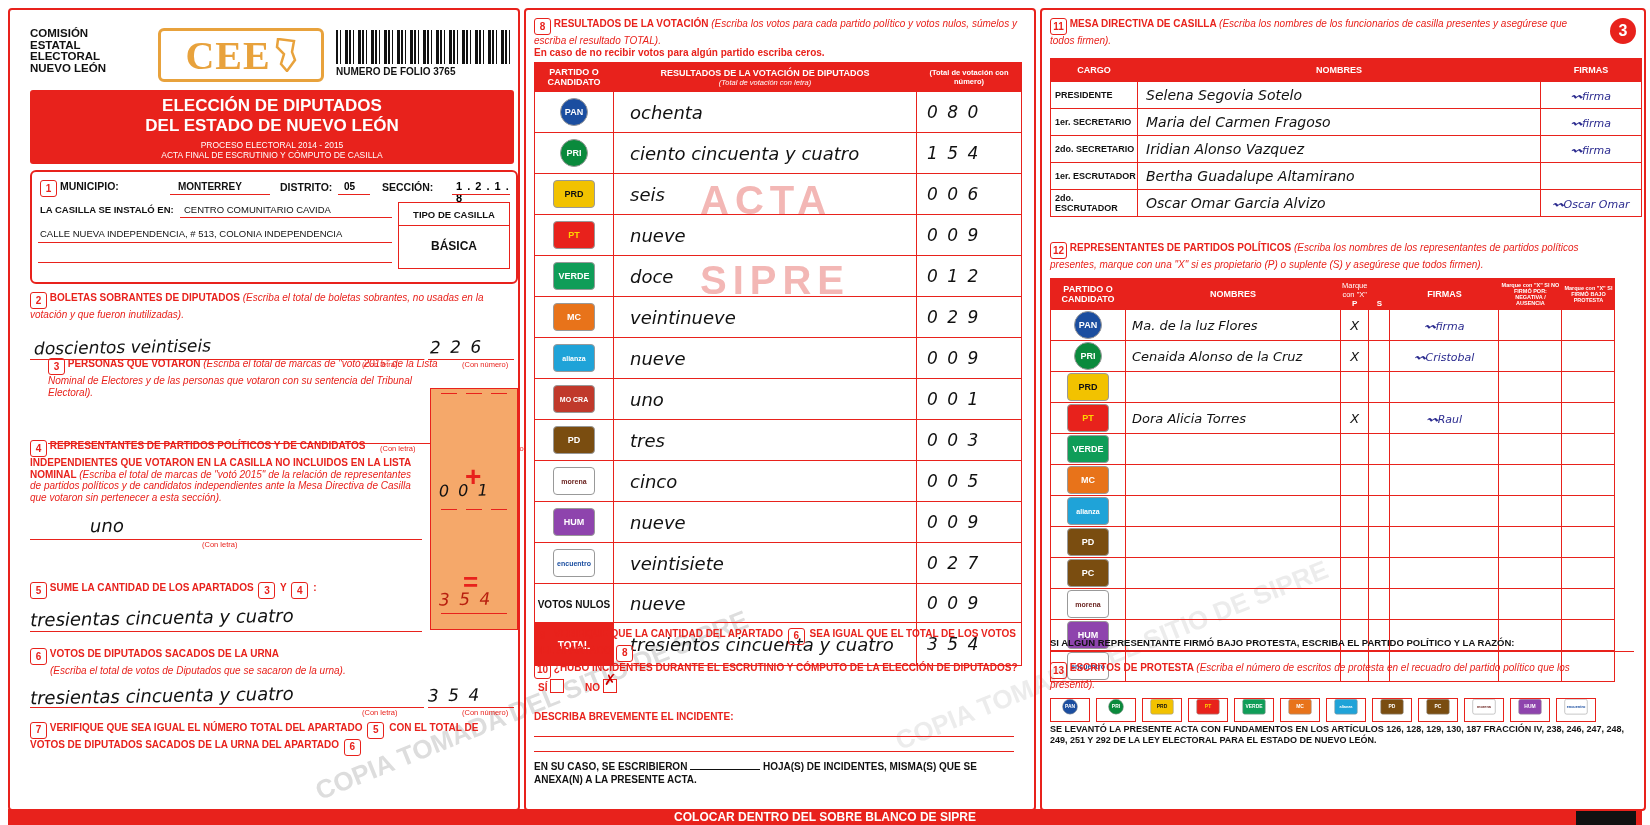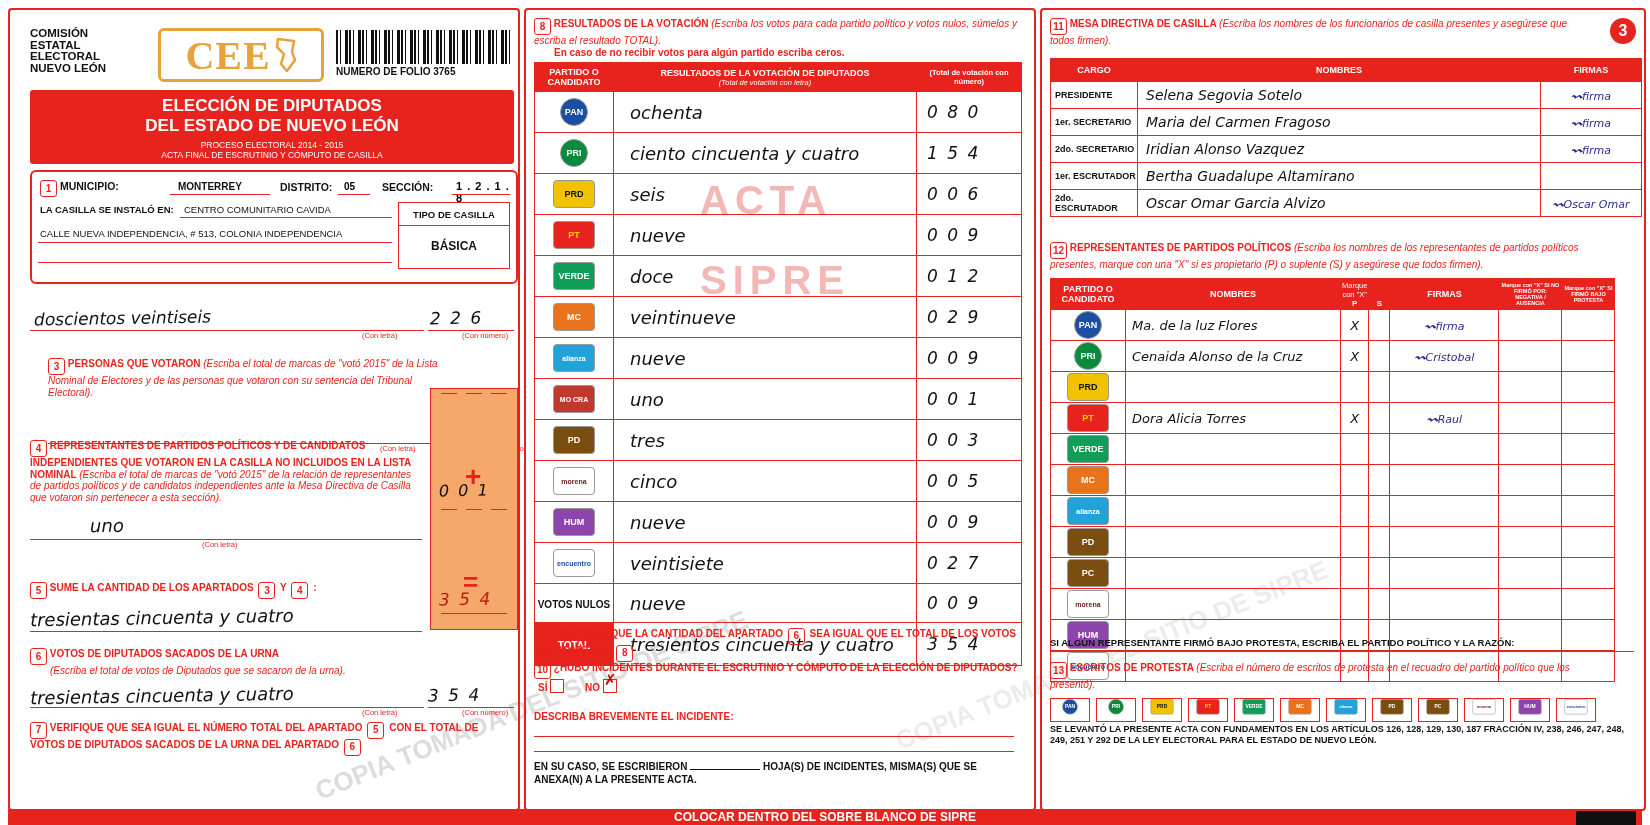--- a/index.html
+++ b/index.html
@@ -95,20 +95,25 @@
 
       <div style="position:absolute;left:366px;top:30px;width:110px;height:22px;border:1px solid #e8221c;display:flex;align-items:center;justify-content:center;">
         <span style="font-size:9.5px;font-weight:bold;color:#111;">TIPO DE CASILLA</span>
       </div>
       <div style="position:absolute;left:366px;top:52px;width:110px;height:44px;border:1px solid #e8221c;border-top:none;display:flex;align-items:center;justify-content:center;">
         <span style="font-size:12px;font-weight:bold;color:#111;">BÁSICA</span>
       </div>
     </div>
 
     <div style="position:absolute;left:20px;top:282px;width:484px;">
+      <div style="font-size:10px;font-weight:bold;color:#e8221c;line-height:12px;">
+        <span class="secnum">2</span>
+        <span>BOLETAS SOBRANTES DE DIPUTADOS</span>
+        <span class="ital">(Escriba el total de boletas sobrantes, no usadas en la votación y que fueron inutilizadas).</span>
+      </div>
       <div style="position:relative;height:34px;margin-top:16px;">
         <div class="hand" style="position:absolute;left:4px;top:0;font-size:17px;">doscientos veintiseis</div>
         <div class="hand" style="position:absolute;left:400px;top:0;font-size:17px;letter-spacing:2px;">2 2 6</div>
         <div style="position:absolute;left:0;top:22px;width:394px;border-bottom:1.5px solid #e8221c;"></div>
         <div style="position:absolute;left:398px;top:22px;width:86px;border-bottom:1.5px solid #e8221c;"></div>
         <div class="tiny red" style="position:absolute;left:332px;top:23px;">(Con letra)</div>
         <div class="tiny red" style="position:absolute;left:432px;top:23px;">(Con número)</div>
       </div>
     </div>
 
@@ -196,21 +201,21 @@
         <span class="secnum" style="margin:0 2px;">6</span>
       </div>
     </div>
   </div>
 
   <div class="col" id="col2">
     <div style="position:absolute;left:8px;top:8px;width:490px;font-size:10px;font-weight:bold;color:#e8221c;line-height:12px;">
       <span class="secnum">8</span>
       <span>RESULTADOS DE LA VOTACIÓN</span>
       <span class="ital">(Escriba los votos para cada partido político y votos nulos, súmelos y escriba el resultado TOTAL).</span><br>
-      <span style="margin-left:20px">En caso de no recibir votos para algún partido escriba ceros.</span>
+      <span style="">En caso de no recibir votos para algún partido escriba ceros.</span>
     </div>
 
     <div style="position:absolute;left:8px;top:52px;">
       <table class="partytbl">
         <thead>
           <tr>
             <td class="cellh" style="width:76px;height:26px;">PARTIDO O CANDIDATO</td>
             <td class="cellh" style="width:300px;">
               <div>RESULTADOS DE LA VOTACIÓN DE DIPUTADOS</div>
               <div class="tiny" style="font-weight:normal;font-style:italic;">(Total de votación con letra)</div>

